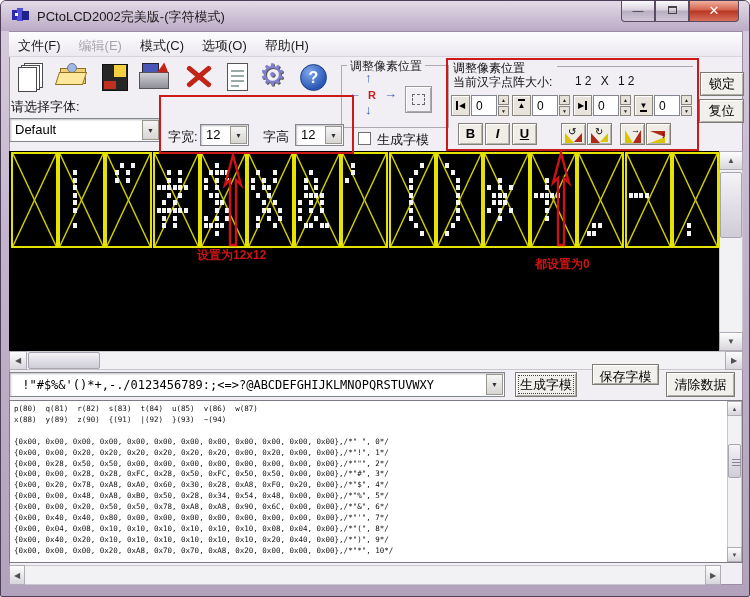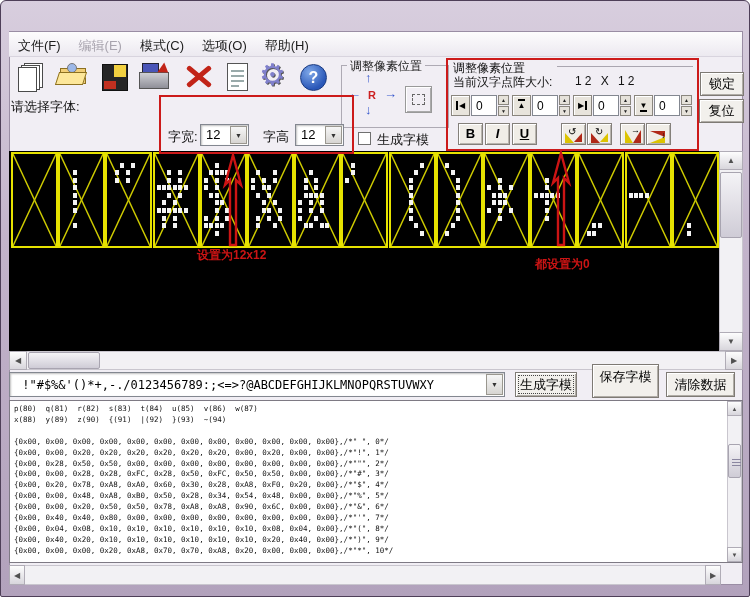--- a/index.html
+++ b/index.html
@@ -94,20 +94,32 @@
   .code-area { position:absolute; left:8px; top:399px; width:734px; height:163px; background:#fff; border:1px solid #7e7a84; }
   .code-pre { position:absolute; left:4px; top:3px; width:712px; font-family:"DejaVu Sans Mono","Liberation Mono",monospace;
     font-size:7.5px; line-height:10.9px; color:#111; white-space:pre; }
   .grip { position:absolute; left:3px; width:9px; height:1px; background:#8a86a0; }
 </style>
 </head>
 <body>
 
 <div class="window">
 
+  <div class="titlebar">
+    <div class="app-icon">
+        <i class="p1"></i>
+        <i class="p2"></i>
+        <i class="p3"></i>
+        <i class="p4"></i>
+      </div>
+    <div class="title-text">PCtoLCD2002完美版-(字符模式)</div>
+    <div class="winbtn min">—</div>
+    <div class="winbtn max"><span class="maxglyph"></span></div>
+    <div class="winbtn close">✕</div>
+  </div>
 
   <div class="client"></div>
 
   <div class="menubar"><span class="menu-item">文件(F)</span><span class="menu-item disabled">编辑(E)</span><span class="menu-item">模式(C)</span><span class="menu-item">选项(O)</span><span class="menu-item">帮助(H)</span></div>
 
   <div class="tbtn" style="left:12px">
     <span class="pg" style="left:11px;top:3px"></span>
     <span class="pg" style="left:8px;top:5px"></span>
     <span class="pg" style="left:5px;top:7px"></span>
   </div>
@@ -153,20 +165,24 @@
   <div class="cross-ar" style="left:383px;top:87px">→</div>
   <div class="cross-ar" style="left:364px;top:103px">↓</div>
   <div class="dottedbtn" style="left:404px;top:85px">
       <span class="sq"></span>
     </div>
 
   <div class="checkbox" style="left:357px;top:131px"></div>
   <div class="lbl" style="left:376px;top:130px">生成字模</div>
 
   <div class="lbl" style="left:10px;top:97px">请选择字体:</div>
+  <div class="combo" style="left:8px;top:117px;width:152px;height:24px">
+    <span class="val">Default</span>
+    <span class="drop">▼</span>
+  </div>
 
   <div class="redbox" style="left:158px;top:94px;width:195px;height:59px"></div>
   <div class="lbl" style="left:167px;top:127px">字宽:</div>
   <div class="combo" style="left:199px;top:123px;width:49px;height:22px">
     <span class="val" style="top:2px">12</span>
     <span class="drop" style="line-height:17px">▼</span>
   </div>
   <div class="lbl" style="left:262px;top:127px">字高</div>
   <div class="combo" style="left:294px;top:123px;width:49px;height:22px">
     <span class="val" style="top:2px">12</span>
@@ -505,21 +521,21 @@
   <div class="sb-track" style="left:8px;top:350px;width:734px;height:19px"></div>
   <div class="sb-btn" style="left:8px;top:350px;width:18px;height:19px;font-size:8px;line-height:18px">◀</div>
   <div class="sb-thumb" style="left:27px;top:351px;width:72px;height:17px"></div>
   <div class="sb-btn" style="left:724px;top:350px;width:18px;height:19px;font-size:8px;line-height:18px">▶</div>
 
   <div class="combo" style="left:8px;top:371px;width:496px;height:25px">
     <span class="val" style="font-family:'DejaVu Sans Mono','Liberation Mono',monospace;font-size:12px;top:5px;width:470px"> !"#$%&amp;'()*+,-./0123456789:;&lt;=&gt;?@ABCDEFGHIJKLMNOPQRSTUVWXY</span>
     <span class="drop" style="line-height:20px">▼</span>
   </div>
   <div class="push-btn" style="left:514px;top:371px;width:62px;height:25px;line-height:23px;outline:1px dotted #444;outline-offset:-4px">生成字模</div>
-  <div class="push-btn" style="left:591px;top:363px;width:67px;height:34px;line-height:23px">保存字模</div>
+  <div class="push-btn" style="left:591px;top:363px;width:67px;height:21px;line-height:23px">保存字模</div>
   <div class="push-btn" style="left:665px;top:371px;width:69px;height:25px;line-height:23px">清除数据</div>
 
   <div class="code-area">
     <pre class="code-pre">p(80)  q(81)  r(82)  s(83)  t(84)  u(85)  v(86)  w(87)
 x(88)  y(89)  z(90)  {(91)  |(92)  }(93)  ~(94)
 
 {0x00, 0x00, 0x00, 0x00, 0x00, 0x00, 0x00, 0x00, 0x00, 0x00, 0x00, 0x00},/*" ", 0*/
 {0x00, 0x00, 0x20, 0x20, 0x20, 0x20, 0x20, 0x20, 0x00, 0x20, 0x00, 0x00},/*"!", 1*/
 {0x00, 0x28, 0x50, 0x50, 0x00, 0x00, 0x00, 0x00, 0x00, 0x00, 0x00, 0x00},/*""", 2*/
 {0x00, 0x00, 0x28, 0x28, 0xFC, 0x28, 0x50, 0xFC, 0x50, 0x50, 0x00, 0x00},/*"#", 3*/

